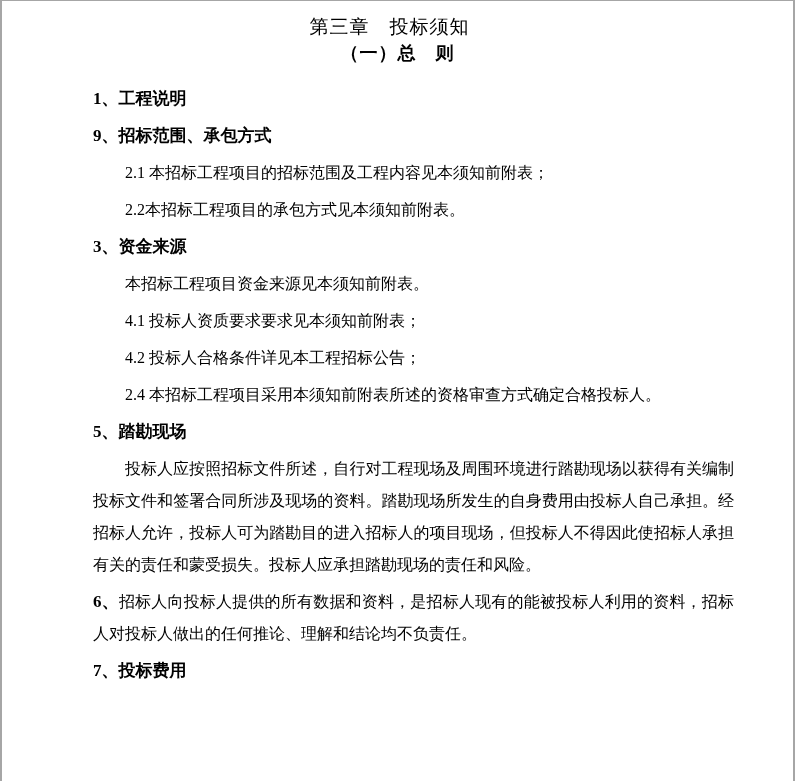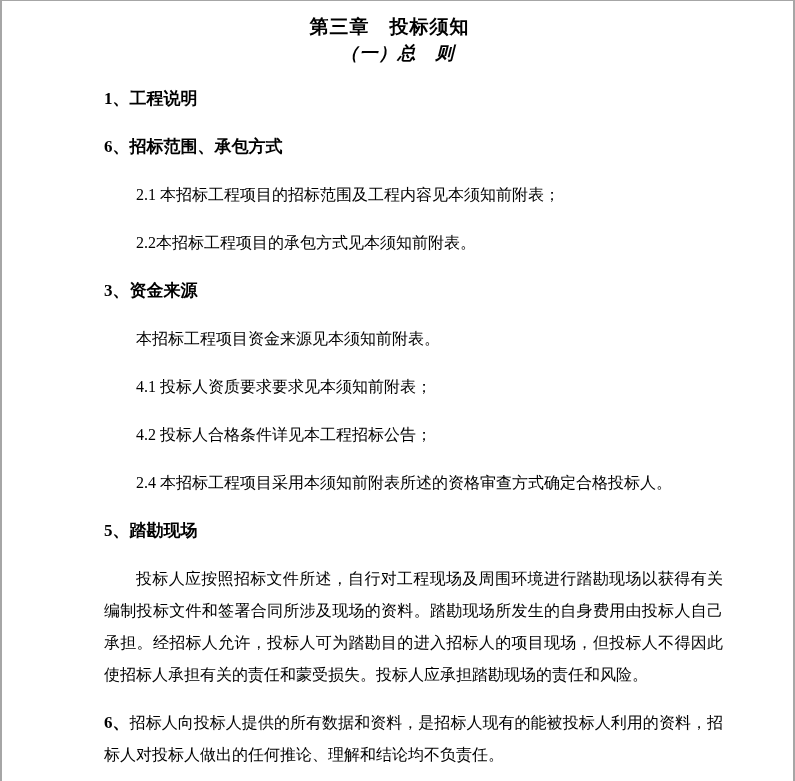--- a/index.html
+++ b/index.html
@@ -18,42 +18,41 @@
     border-right: 2px solid #a6a6a6;
     overflow: hidden;
     color: #000000;
     font-family: "Liberation Serif", "DejaVu Serif", serif;
   }
   .doc-title {
     margin: 13px 16px 0 0;
     text-align: center;
     font-size: 19px;
     line-height: 26px;
-    font-weight: bold;
+    font-weight: normal;
     letter-spacing: 1px;
   }
   .doc-subtitle {
     margin: 0;
     text-align: center;
     font-size: 18px;
     line-height: 26px;
     font-weight: bold;
     letter-spacing: 1px;
-    font-style: italic;
   }
   .content {
     margin: 17px 58px 0 86px;
     width: 651px;
     box-sizing: border-box;
     font-size: 16px;
     line-height: 32px;
     text-align: justify;
   }
   .content p {
-    margin: 16px;
+    margin: 5px;
     padding: 0;
   }
   .h {
     font-weight: bold;
     font-size: 17px;
   }
   .ind {
     text-indent: 32px;
   }
   .lead {
@@ -64,21 +63,21 @@
 </head>
 <body>
 
 <div class="page">
   <h1 class="doc-title">第三章　投标须知</h1>
   <h2 class="doc-subtitle">（一）总　则</h2>
 
   <div class="content">
     <p class="h">1、工程说明</p>
 
-    <p class="h">6、招标范围、承包方式</p>
+    <p class="h">9、招标范围、承包方式</p>
     <p class="ind">2.1 本招标工程项目的招标范围及工程内容见本须知前附表；</p>
     <p class="ind">2.2本招标工程项目的承包方式见本须知前附表。</p>
 
     <p class="h">3、资金来源</p>
     <p class="ind">本招标工程项目资金来源见本须知前附表。</p>
 
     <p class="ind">4.1 投标人资质要求要求见本须知前附表；</p>
     <p class="ind">4.2 投标人合格条件详见本工程招标公告；</p>
     <p class="ind">2.4 本招标工程项目采用本须知前附表所述的资格审查方式确定合格投标人。</p>
 

